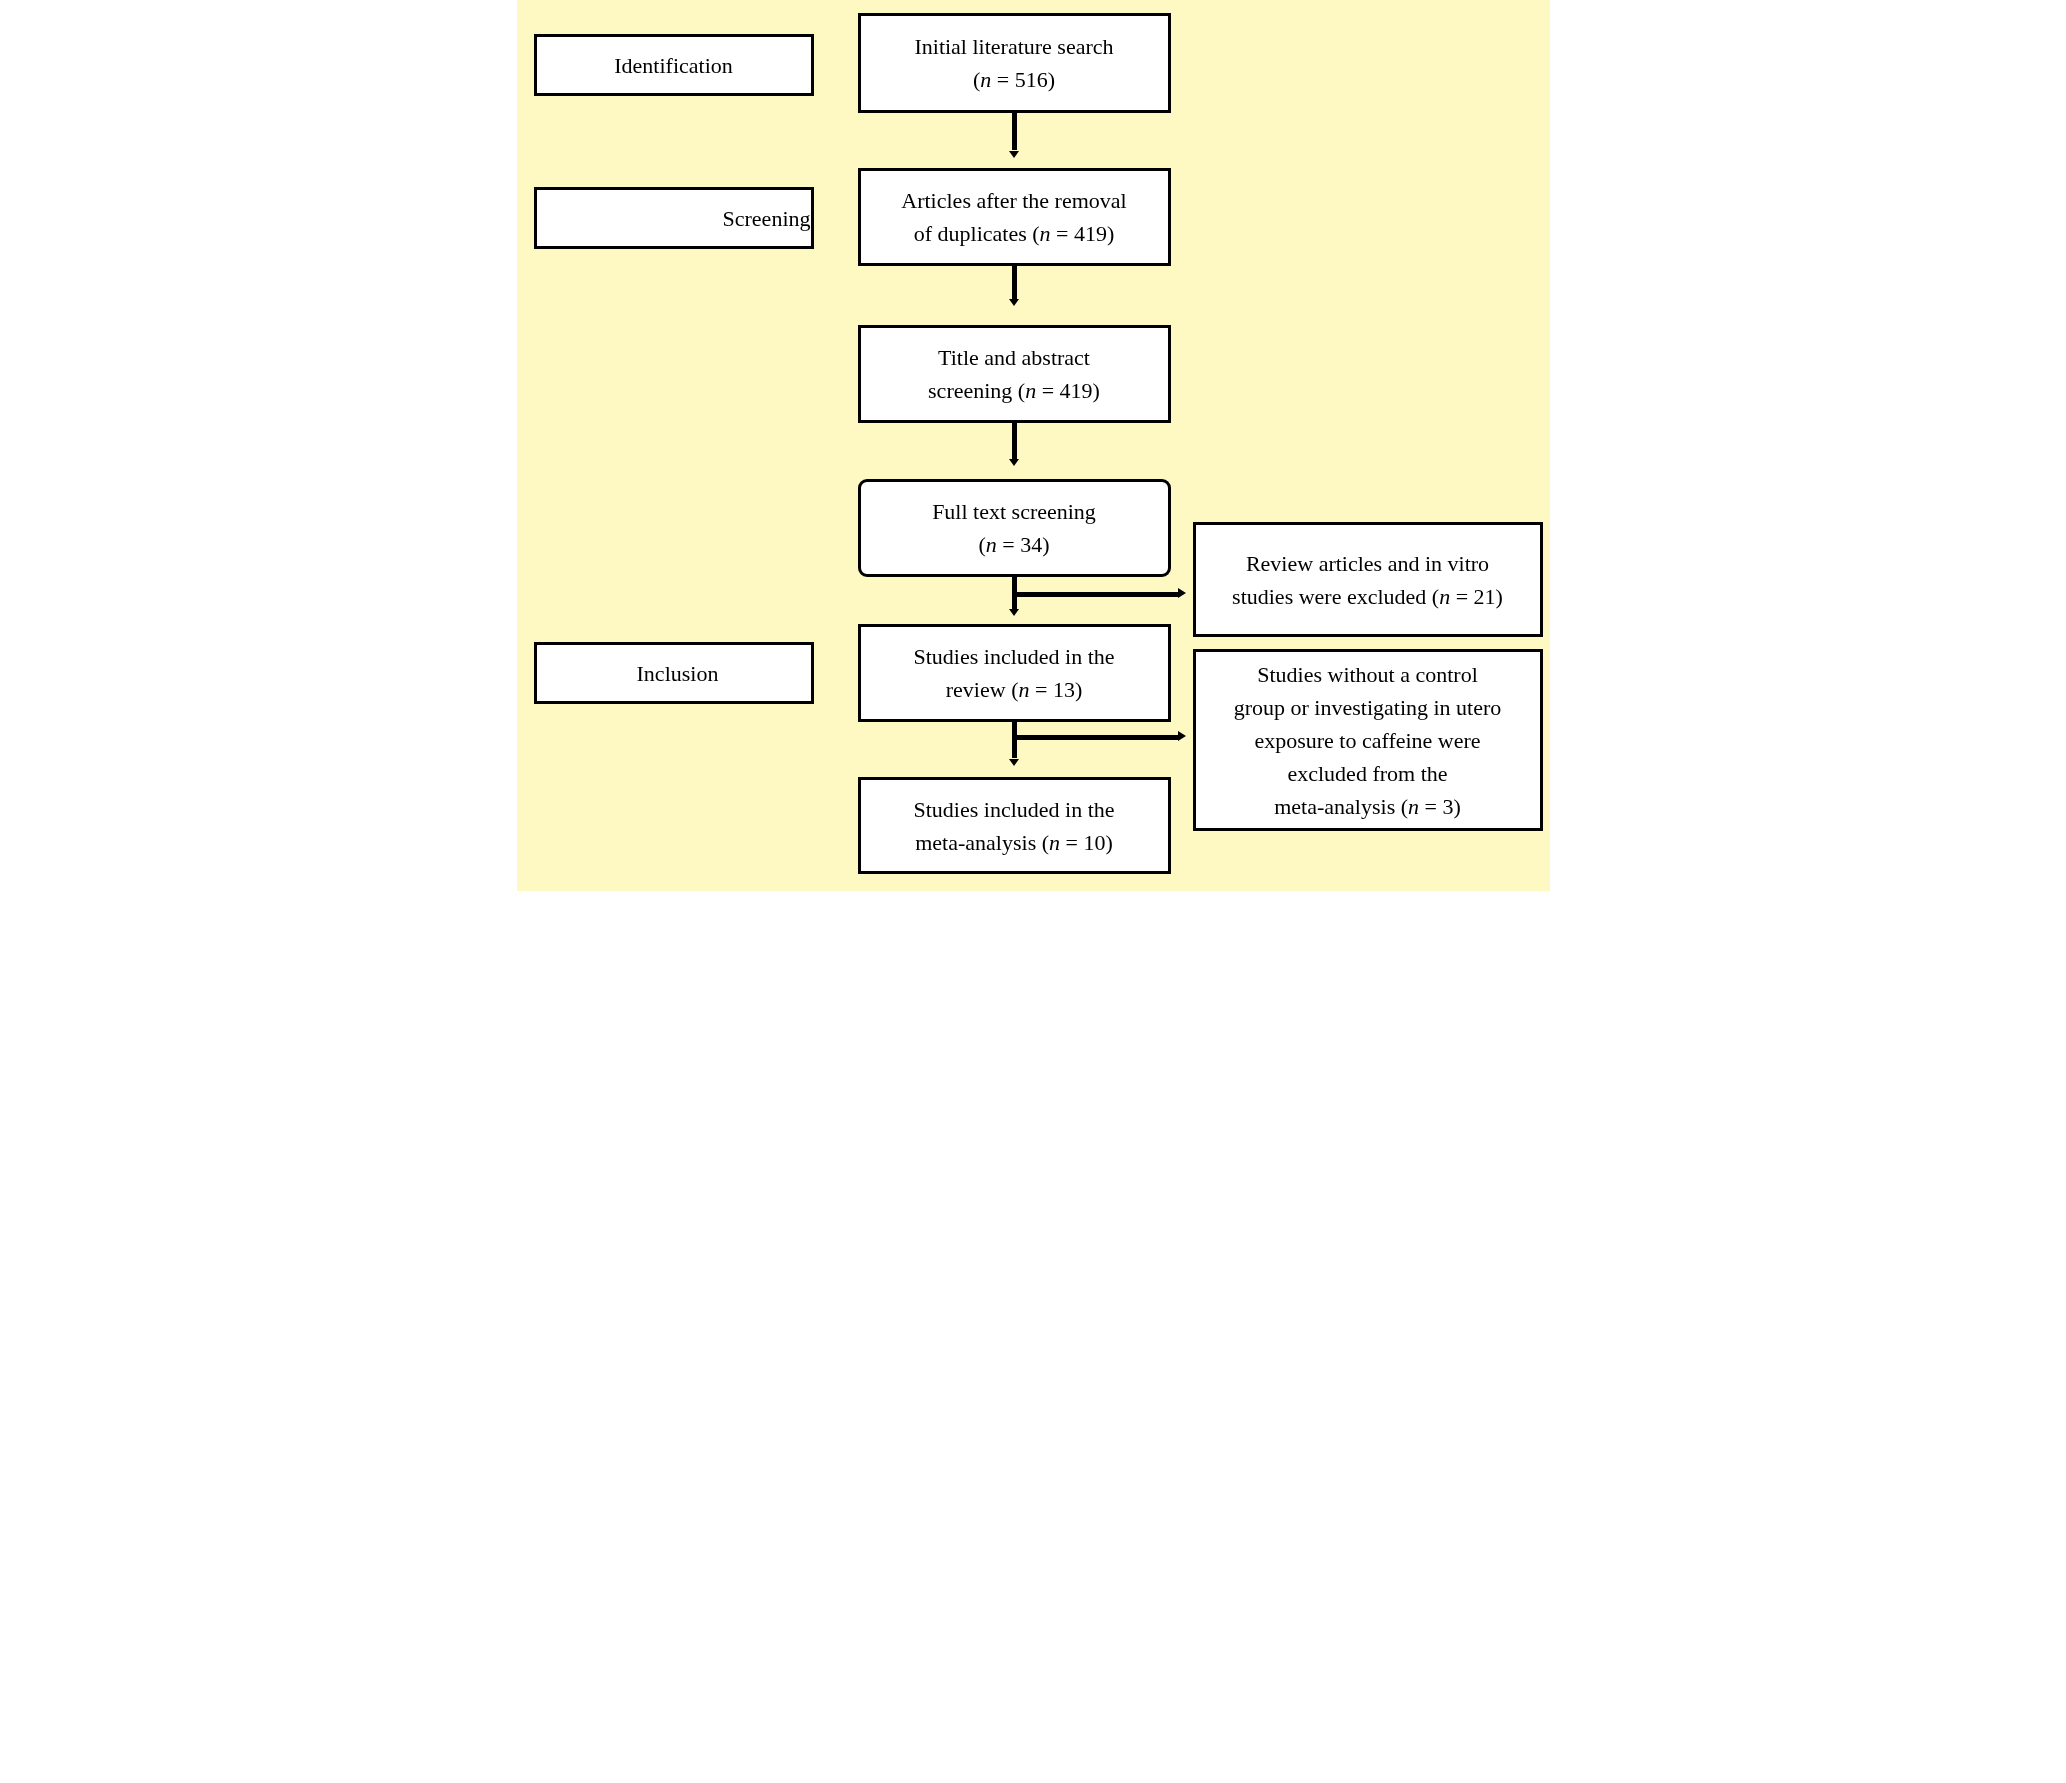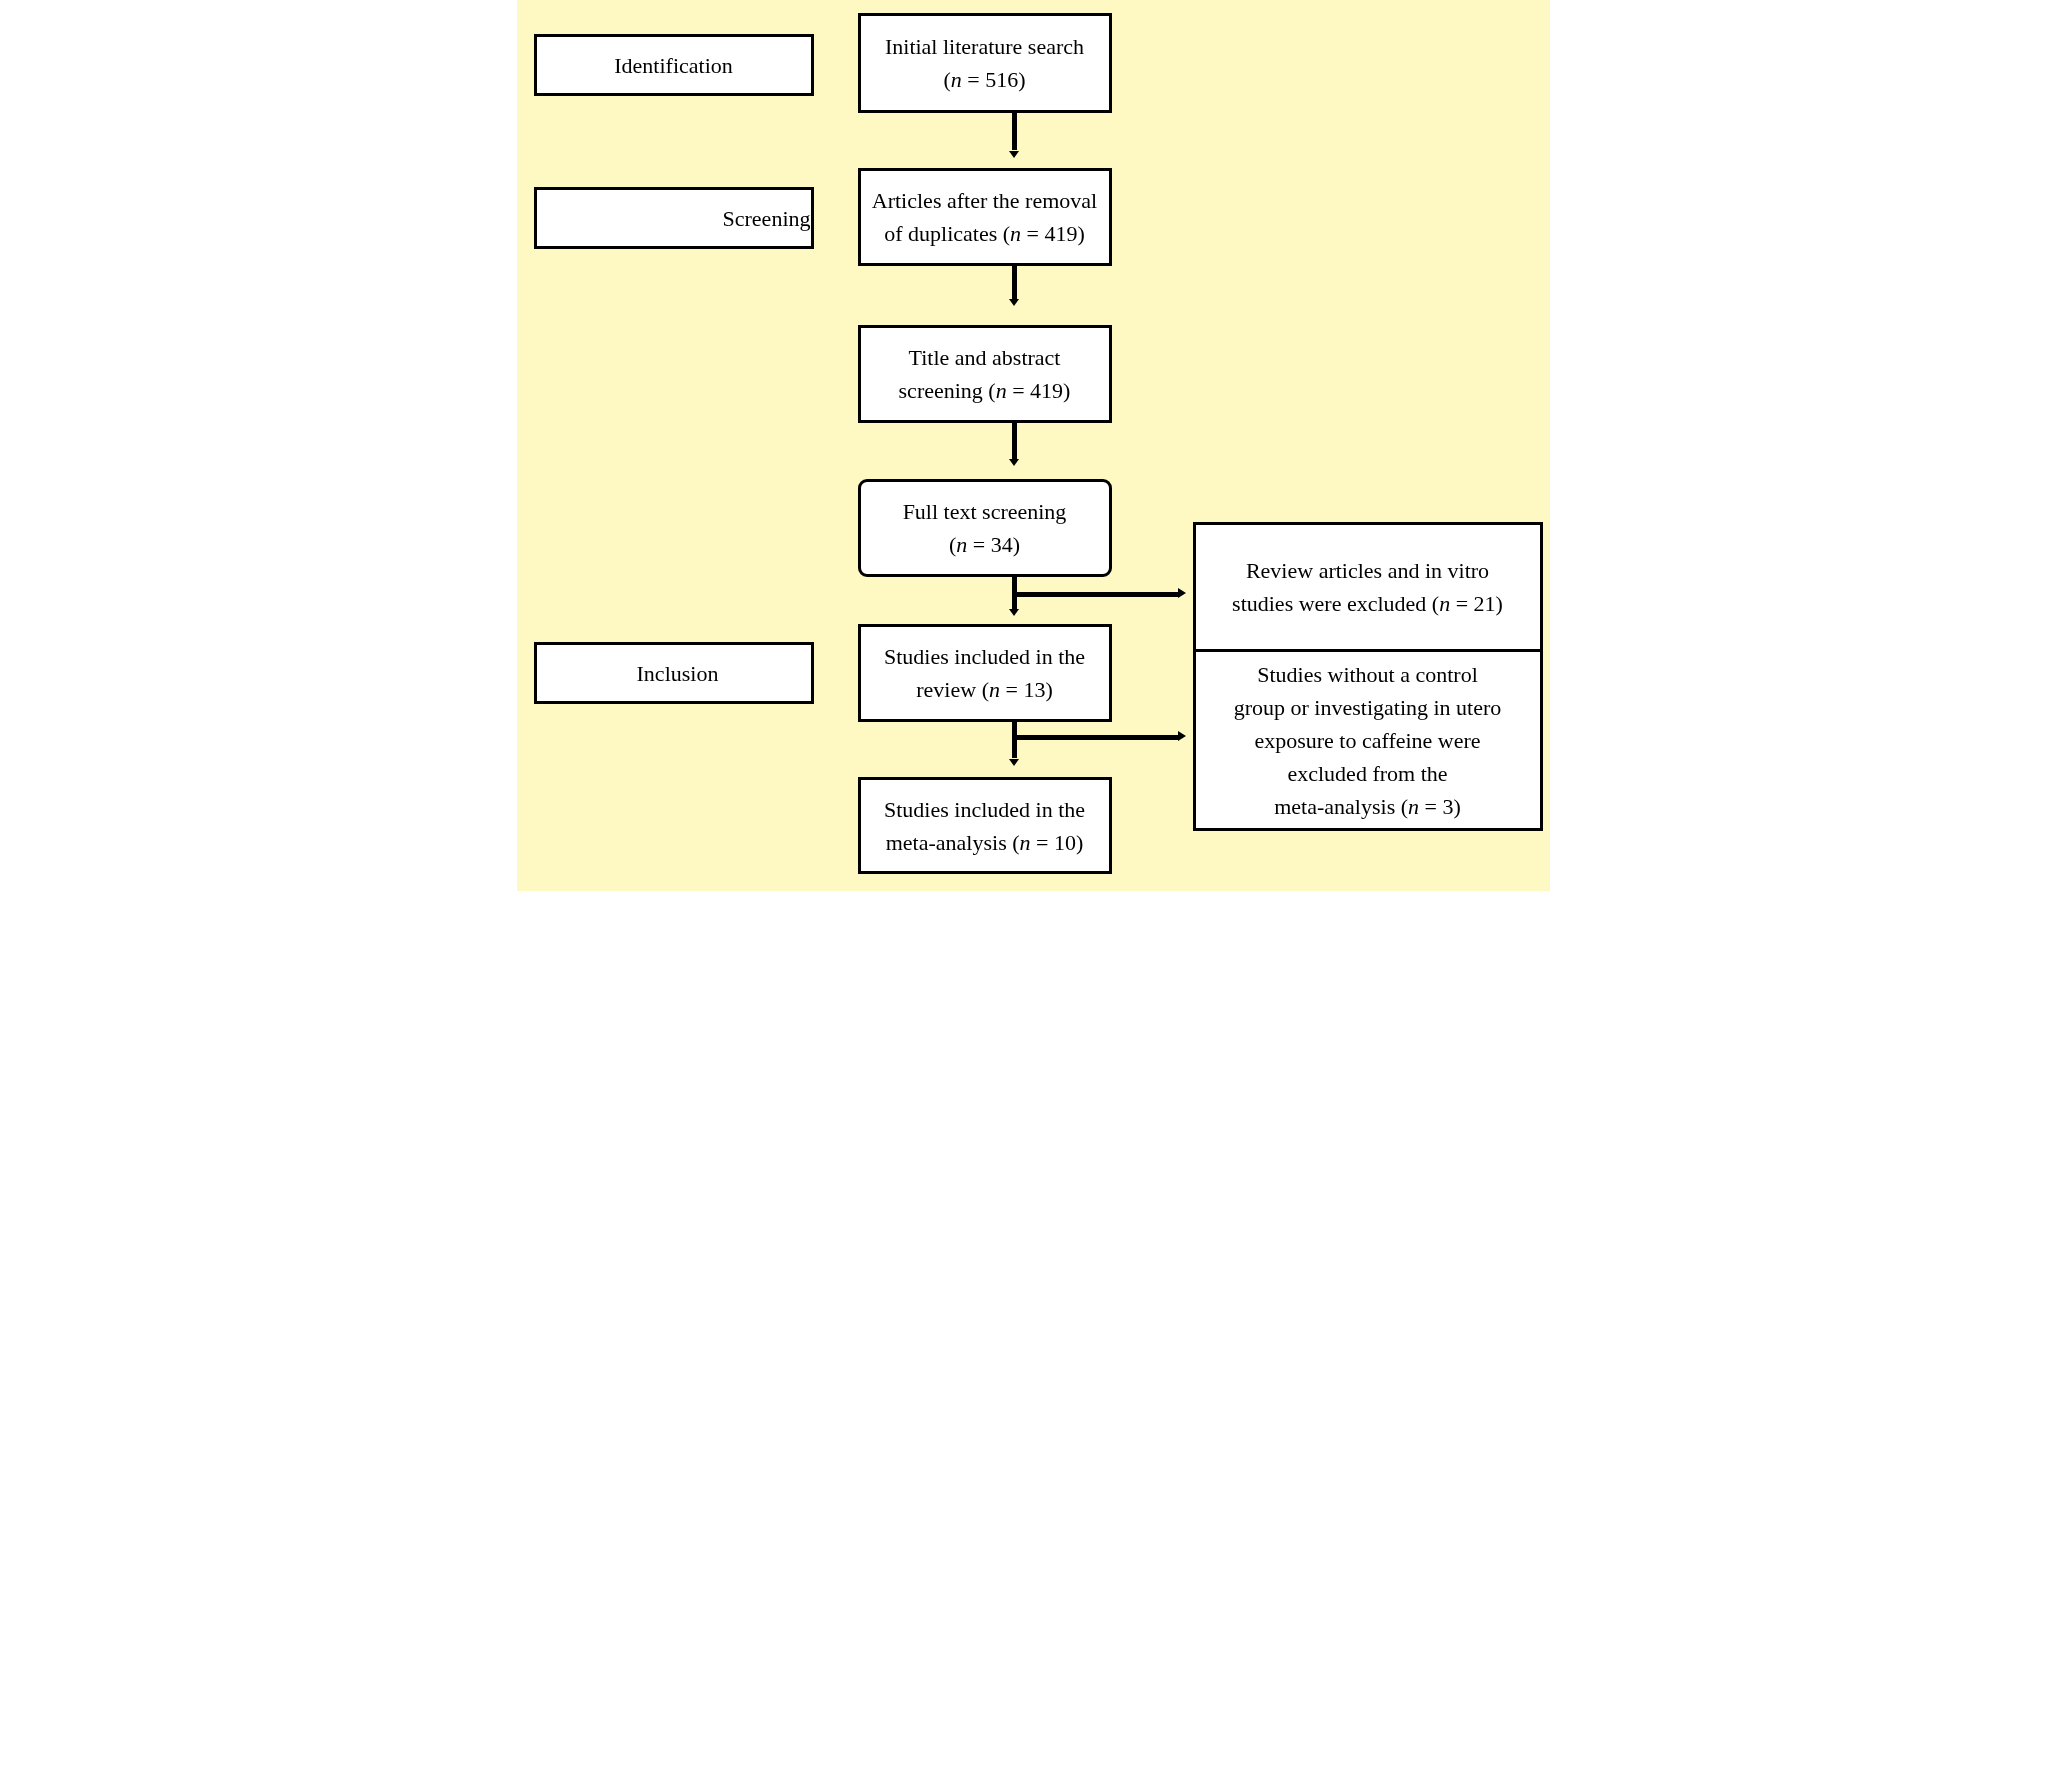--- a/index.html
+++ b/index.html
@@ -34,31 +34,31 @@
   .nvar { font-style: italic; }
 
   
   .stage { left: 17px; width: 280px; height: 62px; }
   .stage-1 { top: 34px; }
   .stage-2 { top: 187px; align-items: flex-end; }
   .stage-3 { top: 501px; }
   .stage-4 { top: 642px; padding-left: 8px; }
 
   
-  .flow { left: 341px; width: 254px; }
+  .flow { left: 341px; width: 313px; }
   .flow-1 { top: 13px;   height: 100px; }
   .flow-2 { top: 168px;  height: 98px; }
   .flow-3 { top: 325px;  height: 98px; }
   .flow-4 { top: 479px;  height: 98px; border-radius: 9px; }
   .flow-5 { top: 624px;  height: 98px; }
   .flow-6 { top: 777px; height: 97px; }
 
   
   .excl { left: 676px; width: 350px; }
-  .excl-1 { top: 522px; height: 130px; }
+  .excl-1 { top: 522px; height: 115px; }
   .excl-2 { top: 649px; height: 182px; }
 
   
   .vshaft {
     position: absolute;
     left: 495px;
     width: 5.9px;
     background: #000000;
   }
   .vhead {

